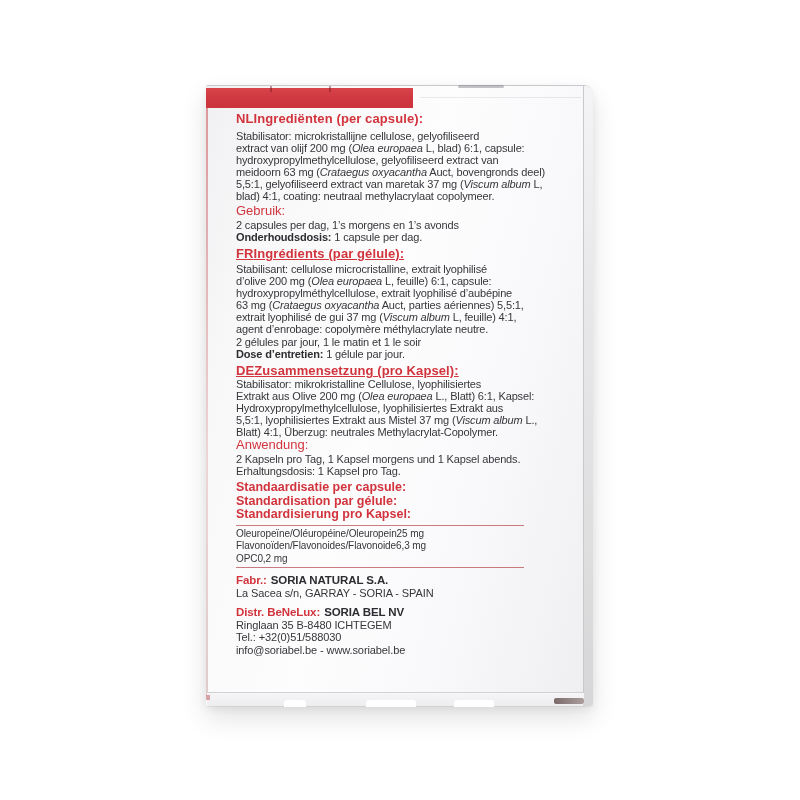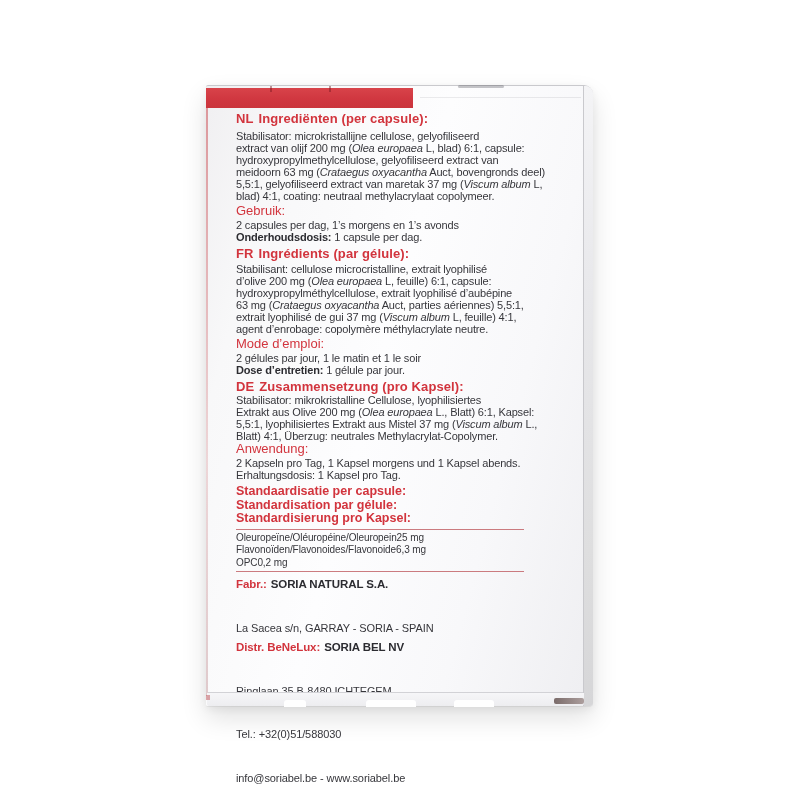--- a/index.html
+++ b/index.html
@@ -42,43 +42,43 @@
   .n1 { left:78px;  width:22px; }
   .n2 { left:160px; width:50px; }
   .n3 { left:248px; width:40px; }
   .dark-sliver { position:absolute; left:348px; bottom:2px; width:30px; height:6px;
     background:linear-gradient(90deg,#5d4a48,#9b8a88); border-radius:2px; opacity:.8; }
   .bl-red { position:absolute; left:0; bottom:6px; width:4px; height:5px; background:rgba(190,80,85,.5); }
 
   
   .content { position:absolute; left:30px; top:26px; width:322px; color:#36363b; }
   .h-lang { font-size:13px; line-height:14px; font-weight:700; color:#d2343d; letter-spacing:.1px; white-space:nowrap; }
-  .h-lang .code { margin-right:5px; }
+  .h-lang .code { }
   .h-sub { margin-top:2px; font-size:13px; line-height:14px; font-weight:400; color:#d2343d; white-space:nowrap; }
   .h-sub.flush { margin-top:0; }
   .body { font-size:11px; line-height:12px; letter-spacing:-0.15px; }
   .body .ln { white-space:nowrap; }
   .body b { font-weight:700; color:#2c2c31; }
   .para  { margin-top:4px; }
   .para2 { margin-top:2px; }
   .usage { margin-top:1px; }
-  .mt4 { margin-top:4px; }
+  .mt4 { margin-top:4px;text-decoration:underline; }
 
   .std-titles { margin-top:4px; }
   .std-titles .ln { font-size:12.5px; line-height:13.5px; font-weight:700; color:#d2343d; white-space:nowrap; }
   .rule { margin-top:3px; width:288px; height:1px; background:#bf5b60; opacity:.8; }
   .rule.r2 { margin-top:2px; }
   .std-table { margin-top:2px; width:288px; }
   .std-row { display:flex; justify-content:flex-start; font-size:10px; line-height:12.5px; letter-spacing:-0.1px; }
 
   .maker { margin-top:6px; }
   .maker-line { font-size:11.5px; line-height:13px; letter-spacing:-0.1px; white-space:nowrap; }
   .red-label { color:#d2343d; font-weight:700; margin-right:4px; }
   .maker-name { font-weight:700; color:#2c2c31; }
-  .addr .ln { font-size:11px; line-height:12.5px; white-space:nowrap; letter-spacing:-0.1px;margin-top:31px; }
+  .addr .ln { font-size:11px; line-height:12.5px; white-space:nowrap; letter-spacing:-0.1px; }
 </style>
 </head>
 <body>
 
 <div class="scene">
   <div class="box">
 
     <div class="band"></div>
     <div class="left-edge"></div>
     <div class="side"></div>
@@ -106,30 +106,30 @@
 
       <div class="h-lang mt4"><span class="code">FR</span><span>Ingrédients (par gélule):</span></div>
       <div class="body para2">
           <div class="ln">Stabilisant: cellulose microcristalline, extrait lyophilisé</div>
           <div class="ln">d’olive 200 mg (<i>Olea europaea</i> L, feuille) 6:1, capsule:</div>
           <div class="ln">hydroxypropylméthylcellulose, extrait lyophilisé d’aubépine</div>
           <div class="ln">63 mg (<i>Crataegus oxyacantha</i> Auct, parties aériennes) 5,5:1,</div>
           <div class="ln">extrait lyophilisé de gui 37 mg (<i>Viscum album</i> L, feuille) 4:1,</div>
           <div class="ln">agent d’enrobage: copolymère méthylacrylate neutre.</div>
         </div>
-      <div class="h-sub">Mode d’emploi:</div>
       <div class="body usage">
           <div class="ln">2 gélules par jour, 1 le matin et 1 le soir</div>
           <div class="ln"><b>Dose d’entretien:</b> 1 gélule par jour.</div>
         </div>
 
       <div class="h-lang mt4"><span class="code">DE</span><span>Zusammensetzung (pro Kapsel):</span></div>
       <div class="body">
           <div class="ln">Stabilisator: mikrokristalline Cellulose, lyophilisiertes</div>
           <div class="ln">Extrakt aus Olive 200 mg (<i>Olea europaea</i> L., Blatt) 6:1, Kapsel:</div>
+          <div class="ln">Hydroxypropylmethylcellulose, lyophilisiertes Extrakt aus</div>
           <div class="ln">5,5:1, lyophilisiertes Extrakt aus Mistel 37 mg (<i>Viscum album</i> L.,</div>
           <div class="ln">Blatt) 4:1, Überzug: neutrales Methylacrylat-Copolymer.</div>
         </div>
       <div class="h-sub flush">Anwendung:</div>
       <div class="body usage">
           <div class="ln">2 Kapseln pro Tag, 1 Kapsel morgens und 1 Kapsel abends.</div>
           <div class="ln">Erhaltungsdosis: 1 Kapsel pro Tag.</div>
         </div>
 
       <div class="std-titles">

